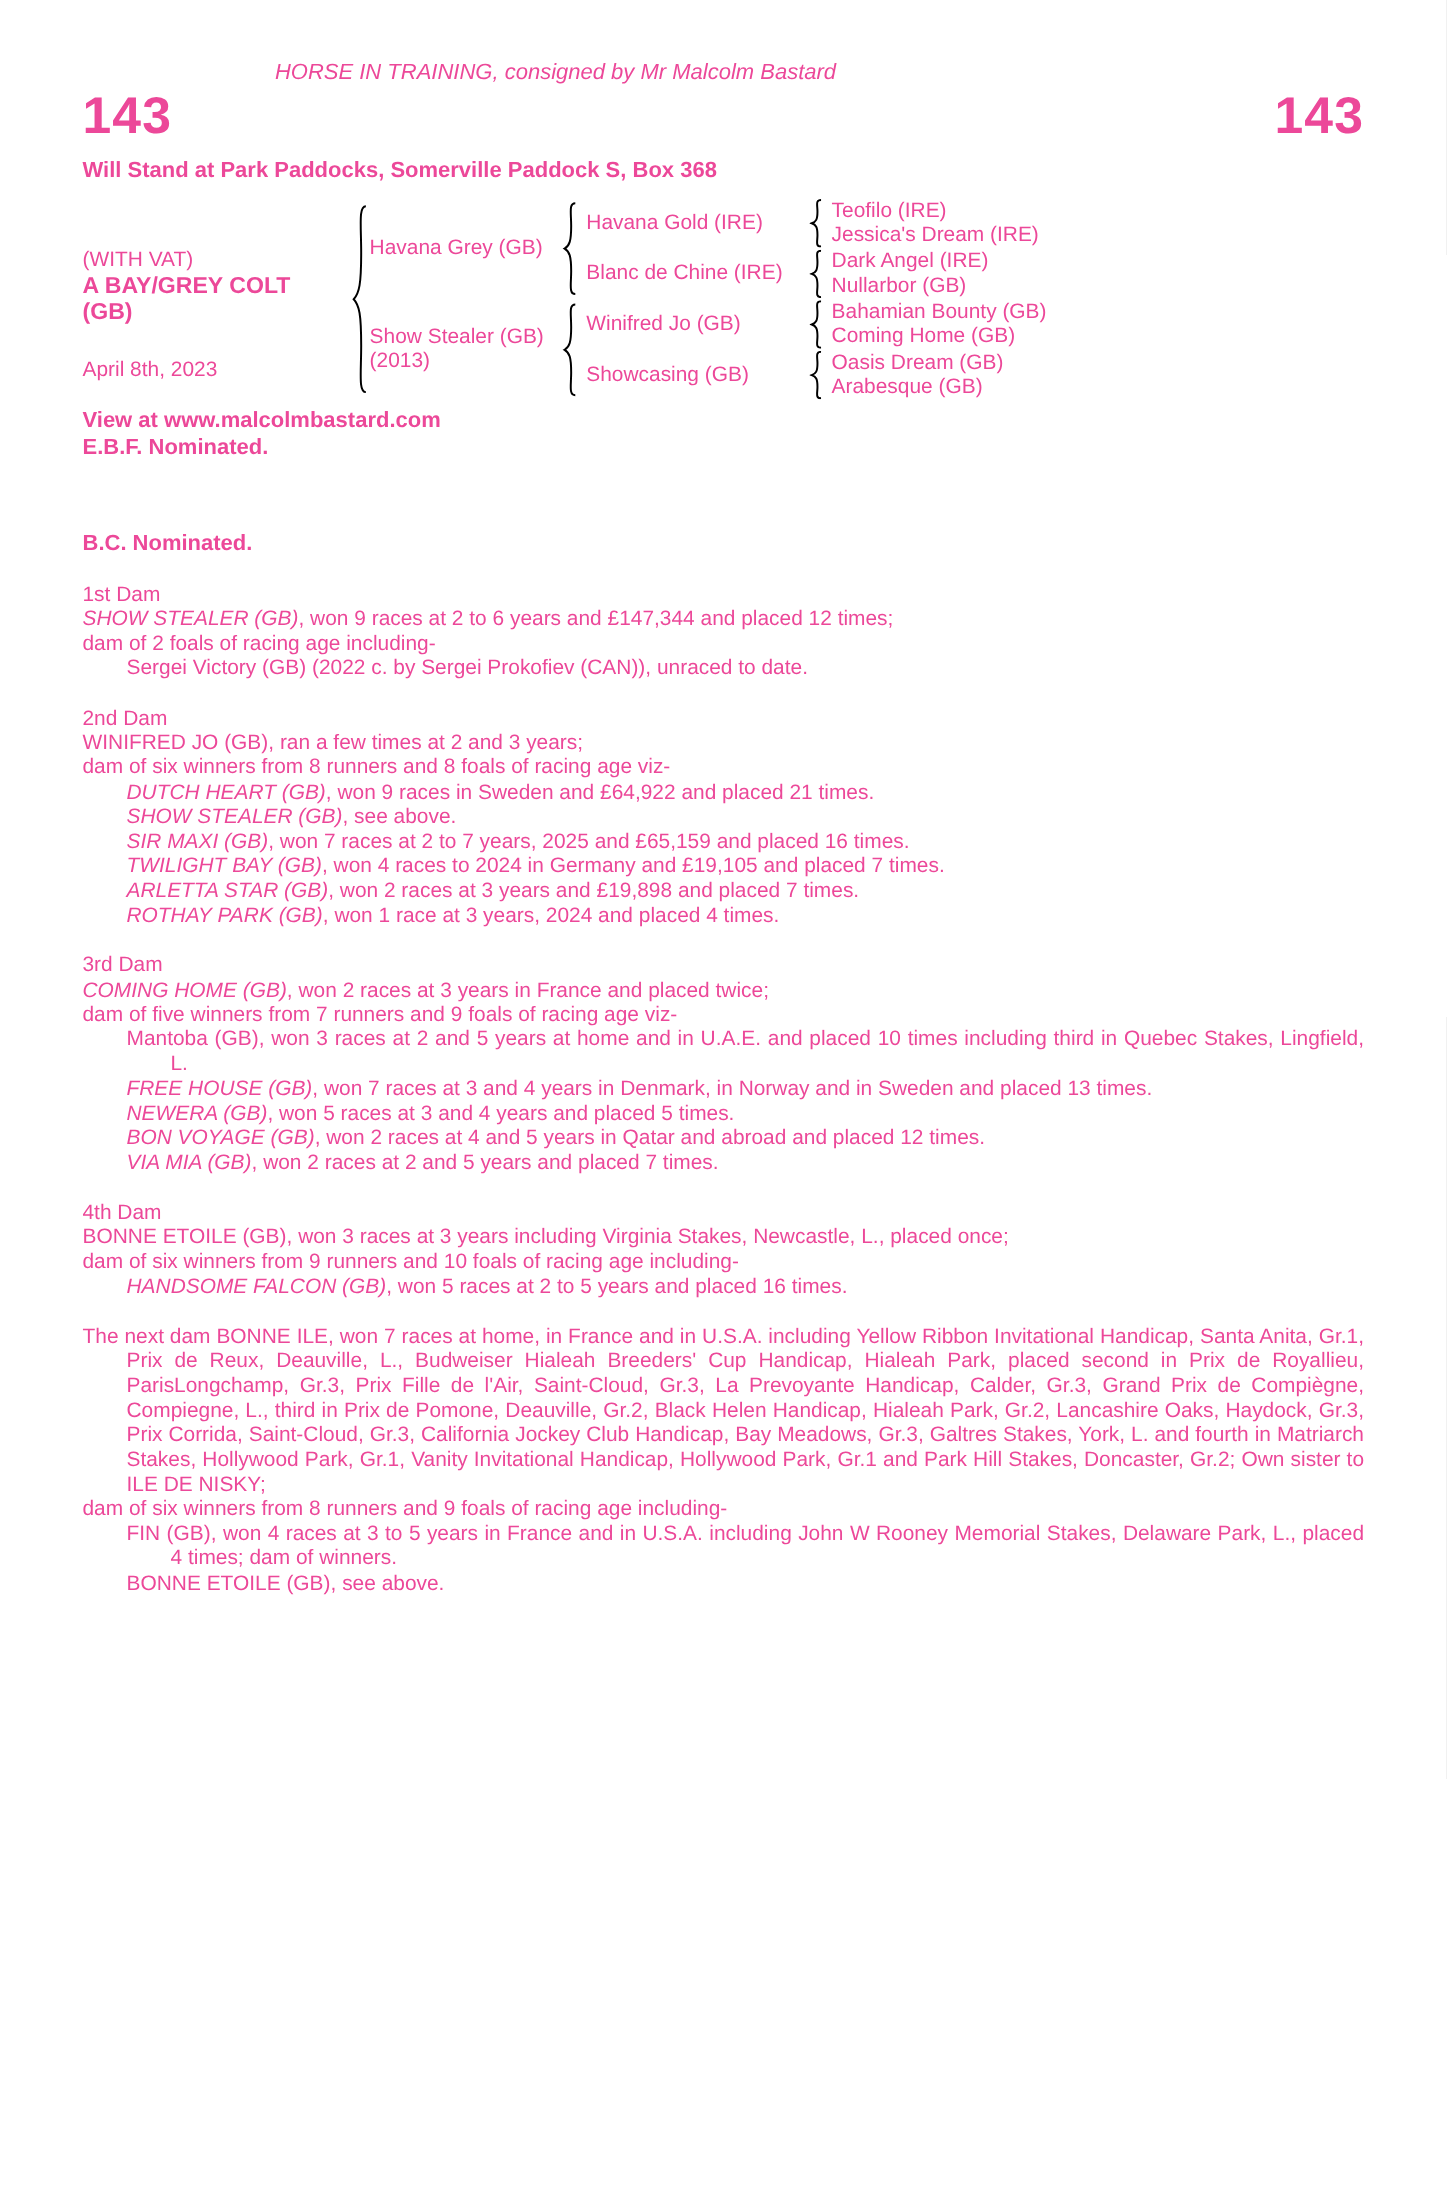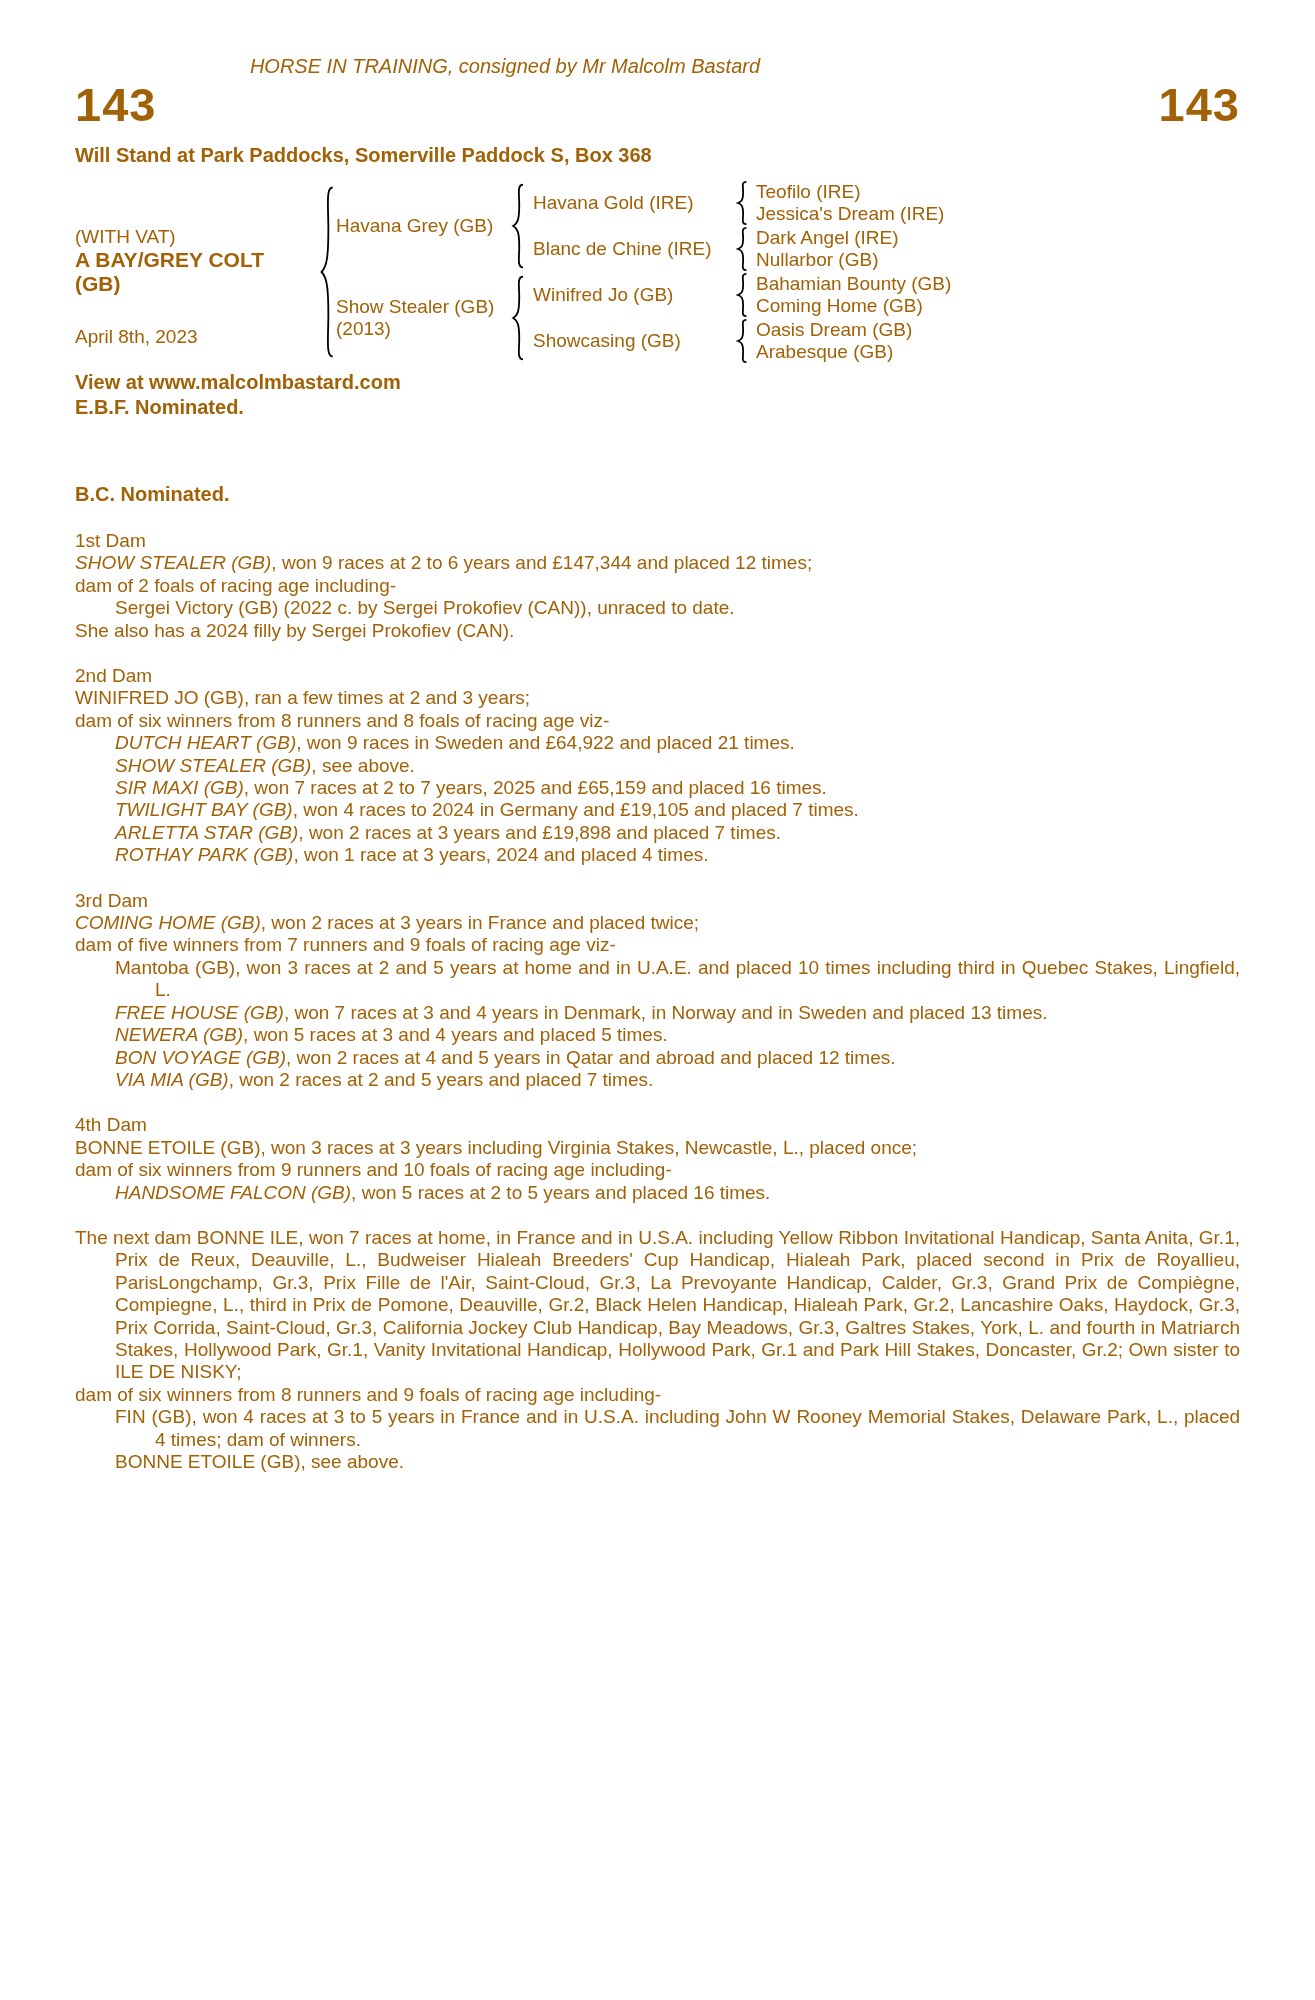--- a/index.html
+++ b/index.html
@@ -1,17 +1,17 @@
 <!DOCTYPE html>
 <html><head>
 <meta charset="utf-8">
 <style>
   html,body{margin:0;padding:0;background:#e8e8e8;}
   .page{
-    width:1315px;height:2000px;margin:0 auto;background:#ffffff;color:#a16207;
+    width:1315px;height:2000px;margin:0 auto;background:#ffffff;color:#ec4899;
     box-sizing:border-box;padding:55px 75px 40px 75px;
     font-family:"Liberation Sans", sans-serif;font-size:19px;line-height:1.18;
     position:relative;overflow:hidden;
   }
   
   .centerblock{width:860px;text-align:center;}
   .consignor-line{font-style:italic;font-size:20px;}
   .lot-row{display:flex;justify-content:space-between;align-items:flex-start;margin-top:2px;}
   .lot-number{font-weight:700;font-size:47px;line-height:1;letter-spacing:1px;}
   .stand-line{font-weight:700;font-size:20px;margin-top:16px;}
@@ -146,21 +146,20 @@
       <span>E.B.F. Nominated.</span>
       <span>B.C. Nominated.</span>
     </div>
   </div>
 
   <div class="body-text">
       <p class="para heading"><span class="seg-b">1st Dam</span></p>
       <p class="para flush"><span class="seg-i">SHOW STEALER (GB)</span><span class="seg-p">, </span><span class="seg-b">won</span><span class="seg-p"> 9 races at 2 to 6 years and £147,344 and placed 12 times;</span></p>
       <p class="para flush"><span class="seg-p">dam of 2 foals of racing age including-</span></p>
       <p class="para produce"><span class="seg-p">Sergei Victory (GB) (2022 c. by Sergei Prokofiev (CAN)), unraced to date.</span></p>
-      <p class="para flush"><span class="seg-p">She also has a 2024 filly by Sergei Prokofiev (CAN).</span></p>
       <p class="para heading"><span class="seg-b">2nd Dam</span></p>
       <p class="para flush"><span class="seg-p">WINIFRED JO (GB), ran a few times at 2 and 3 years;</span></p>
       <p class="para flush"><span class="seg-p">dam of </span><span class="seg-b">six winners</span><span class="seg-p"> from 8 runners and 8 foals of racing age viz-</span></p>
       <p class="para produce"><span class="seg-i">DUTCH HEART (GB)</span><span class="seg-p">, won 9 races in Sweden and £64,922 and placed 21 times.</span></p>
       <p class="para produce"><span class="seg-i">SHOW STEALER (GB)</span><span class="seg-p">, see above.</span></p>
       <p class="para produce"><span class="seg-i">SIR MAXI (GB)</span><span class="seg-p">, won 7 races at 2 to 7 years, 2025 and £65,159 and placed 16 times.</span></p>
       <p class="para produce"><span class="seg-i">TWILIGHT BAY (GB)</span><span class="seg-p">, won 4 races to 2024 in Germany and £19,105 and placed 7 times.</span></p>
       <p class="para produce"><span class="seg-i">ARLETTA STAR (GB)</span><span class="seg-p">, won 2 races at 3 years and £19,898 and placed 7 times.</span></p>
       <p class="para produce"><span class="seg-i">ROTHAY PARK (GB)</span><span class="seg-p">, won 1 race at 3 years, 2024 and placed 4 times.</span></p>
       <p class="para heading"><span class="seg-b">3rd Dam</span></p>

